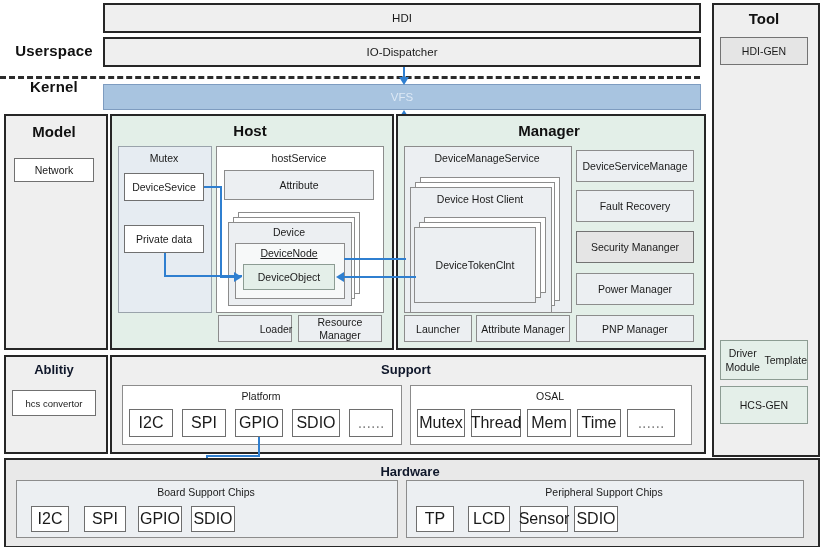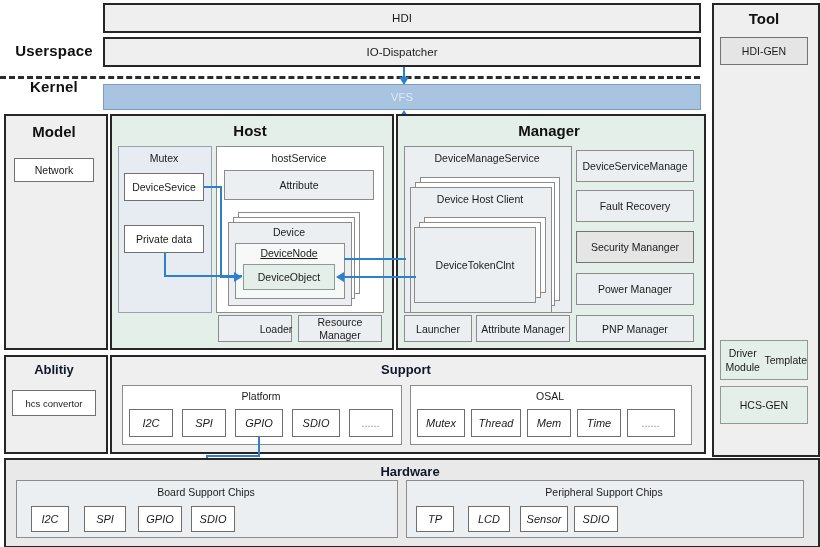--- a/index.html
+++ b/index.html
@@ -59,21 +59,21 @@
   
   .ln{position:absolute;background:#2f7fd0;}
   .ln-h{height:2px;}
   .ln-v{width:2px;}
   .arw{position:absolute;width:0;height:0;}
   .arw-down{border-left:5px solid transparent;border-right:5px solid transparent;border-top:8px solid #2f7fd0;}
   .arw-up{border-left:5px solid transparent;border-right:5px solid transparent;border-bottom:8px solid #2f7fd0;}
   .arw-left{border-top:5px solid transparent;border-bottom:5px solid transparent;border-right:8px solid #2f7fd0;}
   .arw-right{border-top:5px solid transparent;border-bottom:5px solid transparent;border-left:8px solid #2f7fd0;}
 
-  .chip{border:1px solid #6e6e6e;background:#ffffff;font-size:11px;font-style:italic;}
+  .chip{border:1px solid #6e6e6e;background:#ffffff;font-size:16px;}
 </style>
 </head>
 <body>
 
 <div id="canvas">
 
   <div class="lbl side-title" style="left:8px;top:36px;width:92px;height:28px;">Userspace</div>
   <div class="lbl side-title" style="left:8px;top:72px;width:92px;height:28px;">Kernel</div>
 
   <div class="box frame-white t12" style="left:103px;top:3px;width:598px;height:30px;">HDI</div>

